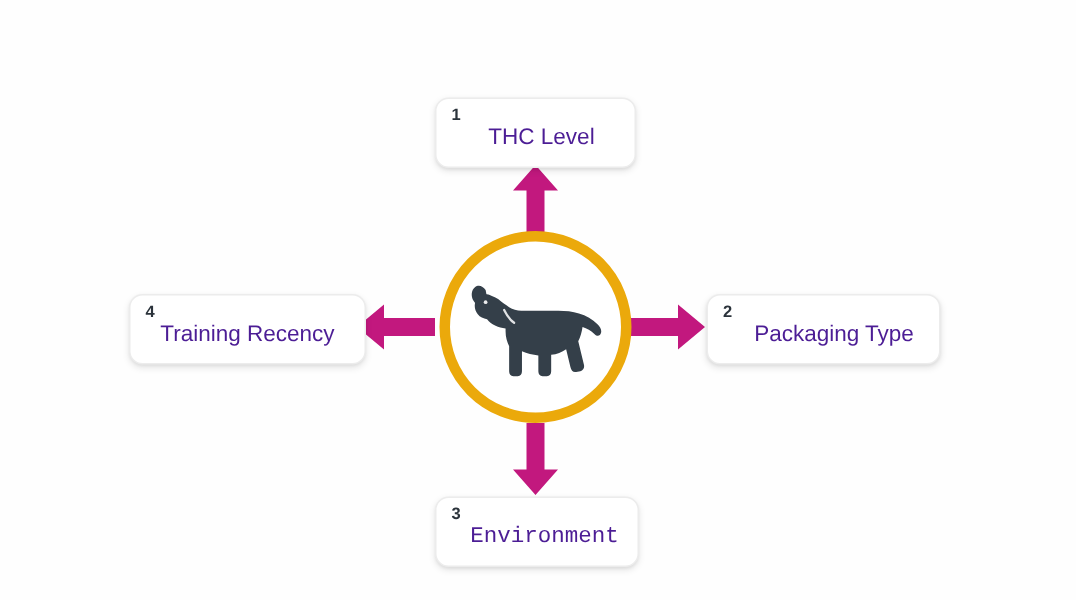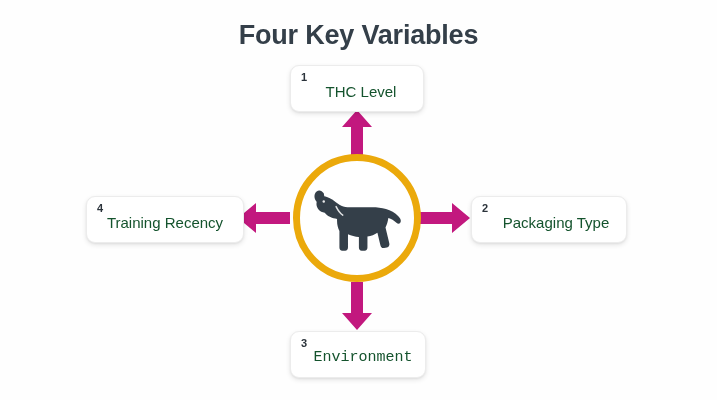--- a/index.html
+++ b/index.html
@@ -93,21 +93,21 @@
   .card-label {
     position: absolute;
     left: 0;
     right: 0;
     top: 0;
     bottom: 0;
     display: flex;
     align-items: center;
     justify-content: center;
     font-size: 15px;
-    color: #14532d;
+    color: #4c1d95;
     padding-left: 8px;
     padding-top: 6px;
     box-sizing: border-box;
     white-space: nowrap;
   }
 
   #card-thc          { left: 290px; top: 65px;  width: 134px; height: 47px; }
   #card-packaging    { left: 471px; top: 196px; width: 156px; height: 47px; }
   #card-environment  { left: 290px; top: 331px; width: 136px; height: 47px; }
   #card-training     { left: 86px;  top: 196px; width: 158px; height: 47px; }
@@ -131,21 +131,20 @@
     font-weight: bold;
     font-style: italic;
     fill: #000000;
   }
 </style>
 </head>
 <body>
 
 <div id="stage">
 
-  <div id="page-title">Four Key Variables</div>
 
   <div class="arrow" id="arrow-up">
     <svg width="32" height="48" viewBox="0 0 32 48" aria-hidden="true">
       <polygon points="16,0 31,17 22,17 22,48 10,48 10,17 1,17" fill="#c2187e"></polygon>
     </svg>
   </div>
 
   <div class="arrow" id="arrow-down">
     <svg width="32" height="48" viewBox="0 0 32 48" aria-hidden="true">
       <polygon points="16,48 31,31 22,31 22,0 10,0 10,31 1,31" fill="#c2187e"></polygon>

